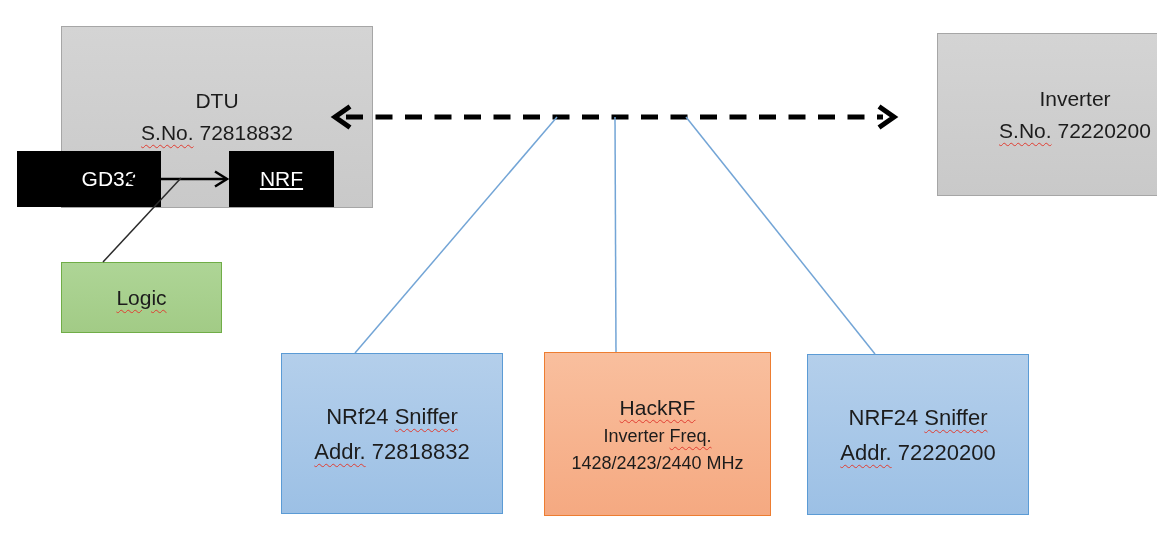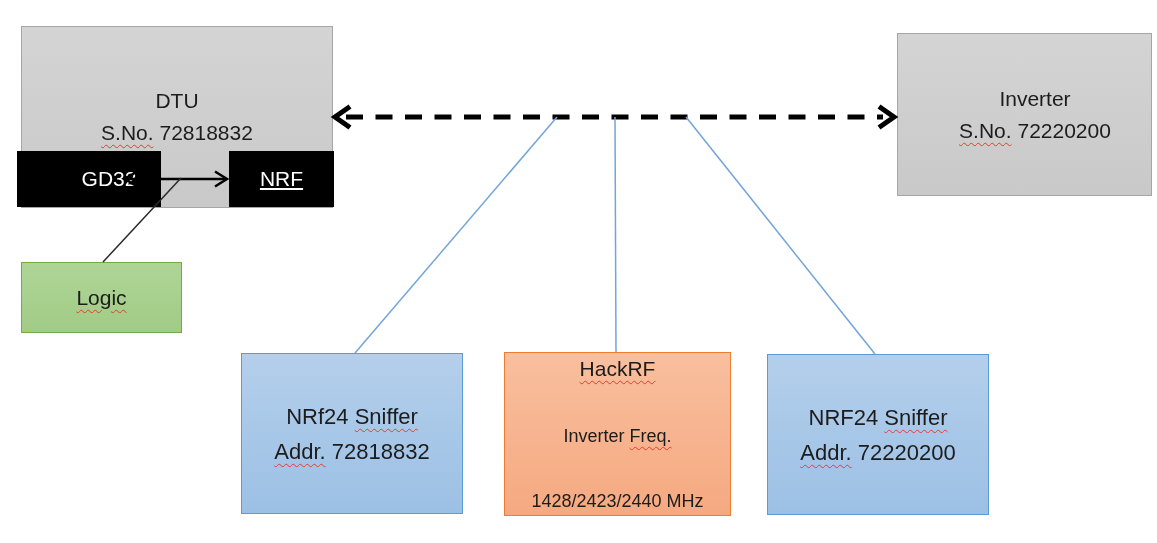--- a/index.html
+++ b/index.html
@@ -13,20 +13,21 @@
     color: #1c1c1c;
   }
   .box {
     position: absolute;
     box-sizing: border-box;
     display: flex;
     flex-direction: column;
     align-items: center;
     justify-content: center;
     text-align: center;
+    margin-left: 40px;
   }
   .gray {
     background: linear-gradient(180deg, #d4d4d4 0%, #c9c9c9 100%);
     border: 1px solid #a6a6a6;
   }
   .dtu   { left: 21px;  top: 26px;  width: 312px; height: 182px; }
   .inv   { left: 897px; top: 33px;  width: 255px; height: 163px; padding-left: 21px; }
   .chip {
     position: absolute;
     background: #000000;
@@ -47,21 +48,20 @@
   .blue {
     background: linear-gradient(180deg, #b4cfeb 0%, #9cc0e5 100%);
     border: 1px solid #5b9bd5;
   }
   .snif1 { left: 241px; top: 353px; width: 222px; height: 161px; }
   .snif2 { left: 767px; top: 354px; width: 222px; height: 161px; }
   .hack {
     left: 504px; top: 352px; width: 227px; height: 164px;
     background: linear-gradient(180deg, #f9bf9e 0%, #f5a981 100%);
     border: 1px solid #ed7d31;
-    justify-content: space-between;
   }
   .tline    { font-size: 21px; line-height: 32px; white-space: nowrap; }
   .tline-sn { font-size: 22px; line-height: 35px; white-space: nowrap; }
   .hk-title { font-size: 21px; line-height: 31px; white-space: nowrap; }
   .hk-sub   { font-size: 18px; line-height: 27px; white-space: nowrap; }
   .sp {
     text-decoration-line: underline;
     text-decoration-style: wavy;
     text-decoration-color: #e03c31;
     text-decoration-thickness: 1px;

